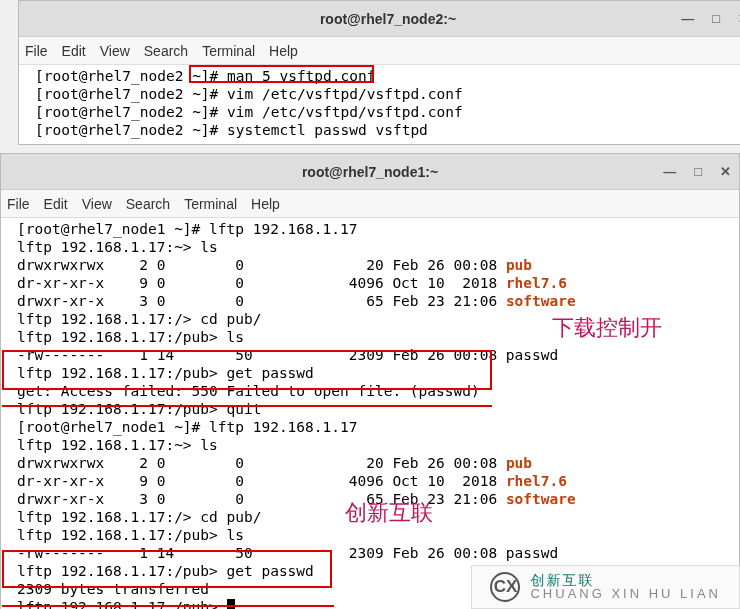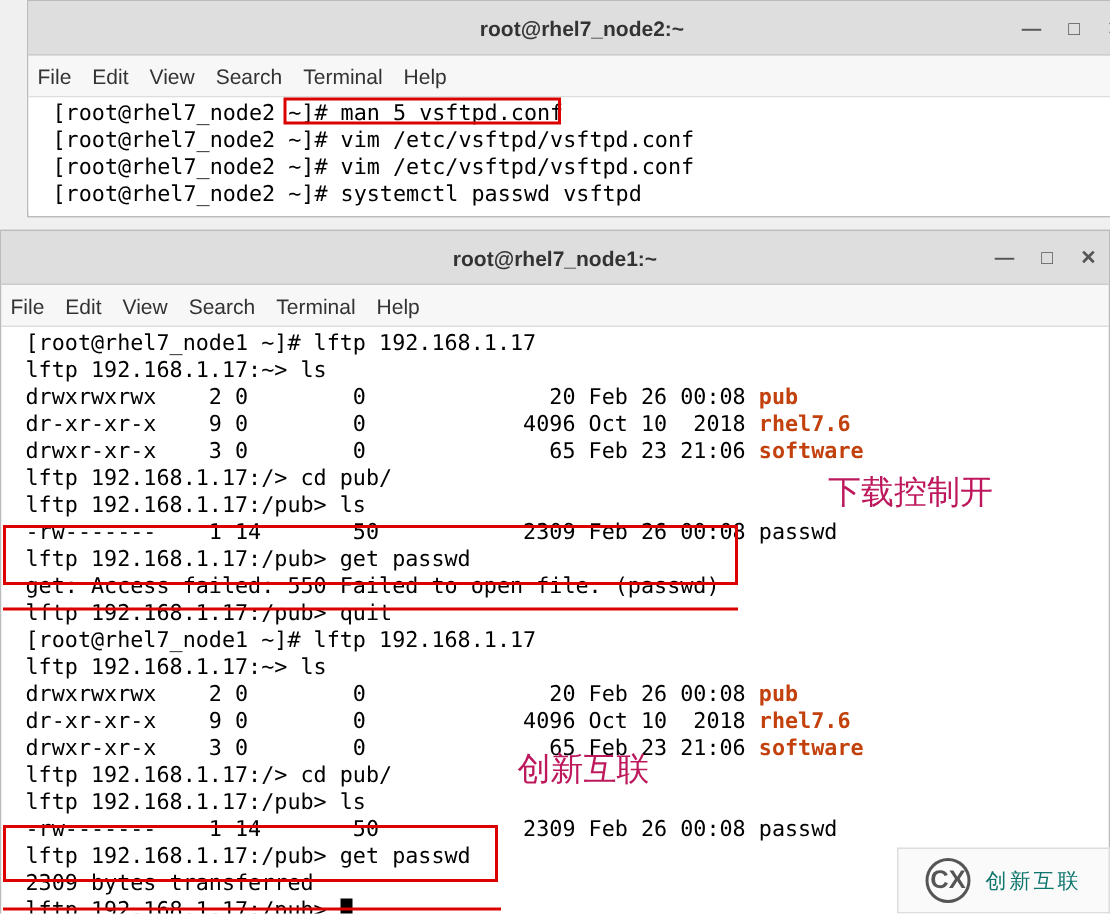--- a/index.html
+++ b/index.html
@@ -165,14 +165,15 @@
 <div class="redline" style="top:405px; left:2px; width:490px; height:2px;"></div>
 <div class="redtext" style="top:313px; left:552px;">下载控制开</div>
 <div class="redtext" style="top:498px; left:345px;">创新互联</div>
 <div class="redbox" style="top:550px; left:2px; width:330px; height:38px;"></div>
 <div class="redline" style="top:605px; left:2px; width:332px; height:2px;"></div>
 
 <div class="watermark">
   <div class="wm-icon">CX</div>
   <div class="wm-col">
     <span class="wm-cn">创新互联</span>
+    <span>CHUANG XIN HU LIAN</span>
   </div>
 </div>
 
 </body></html>

